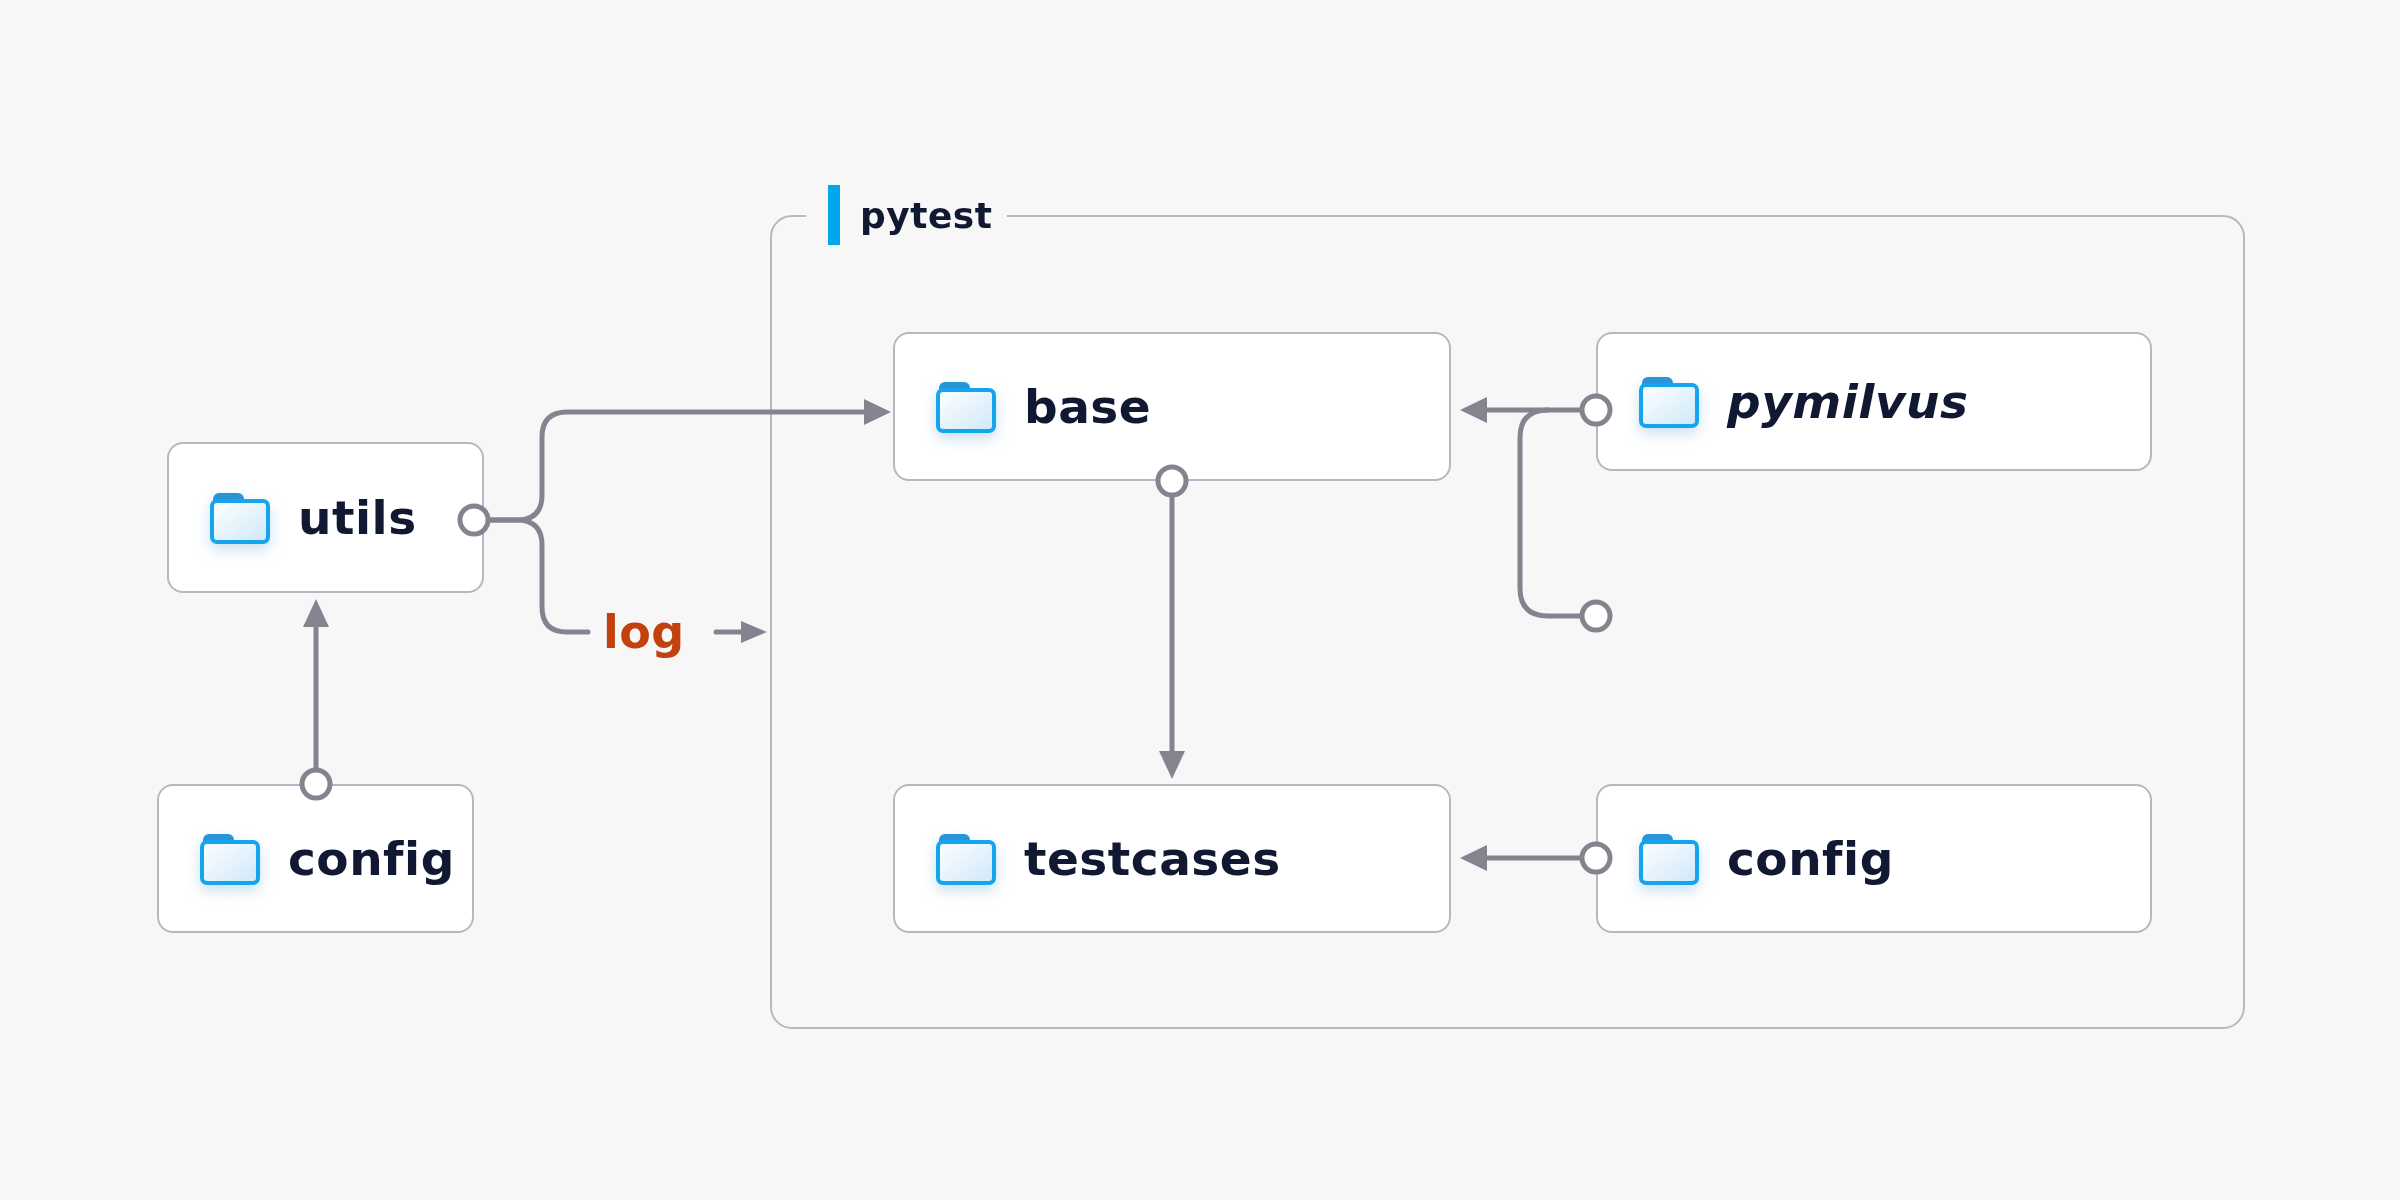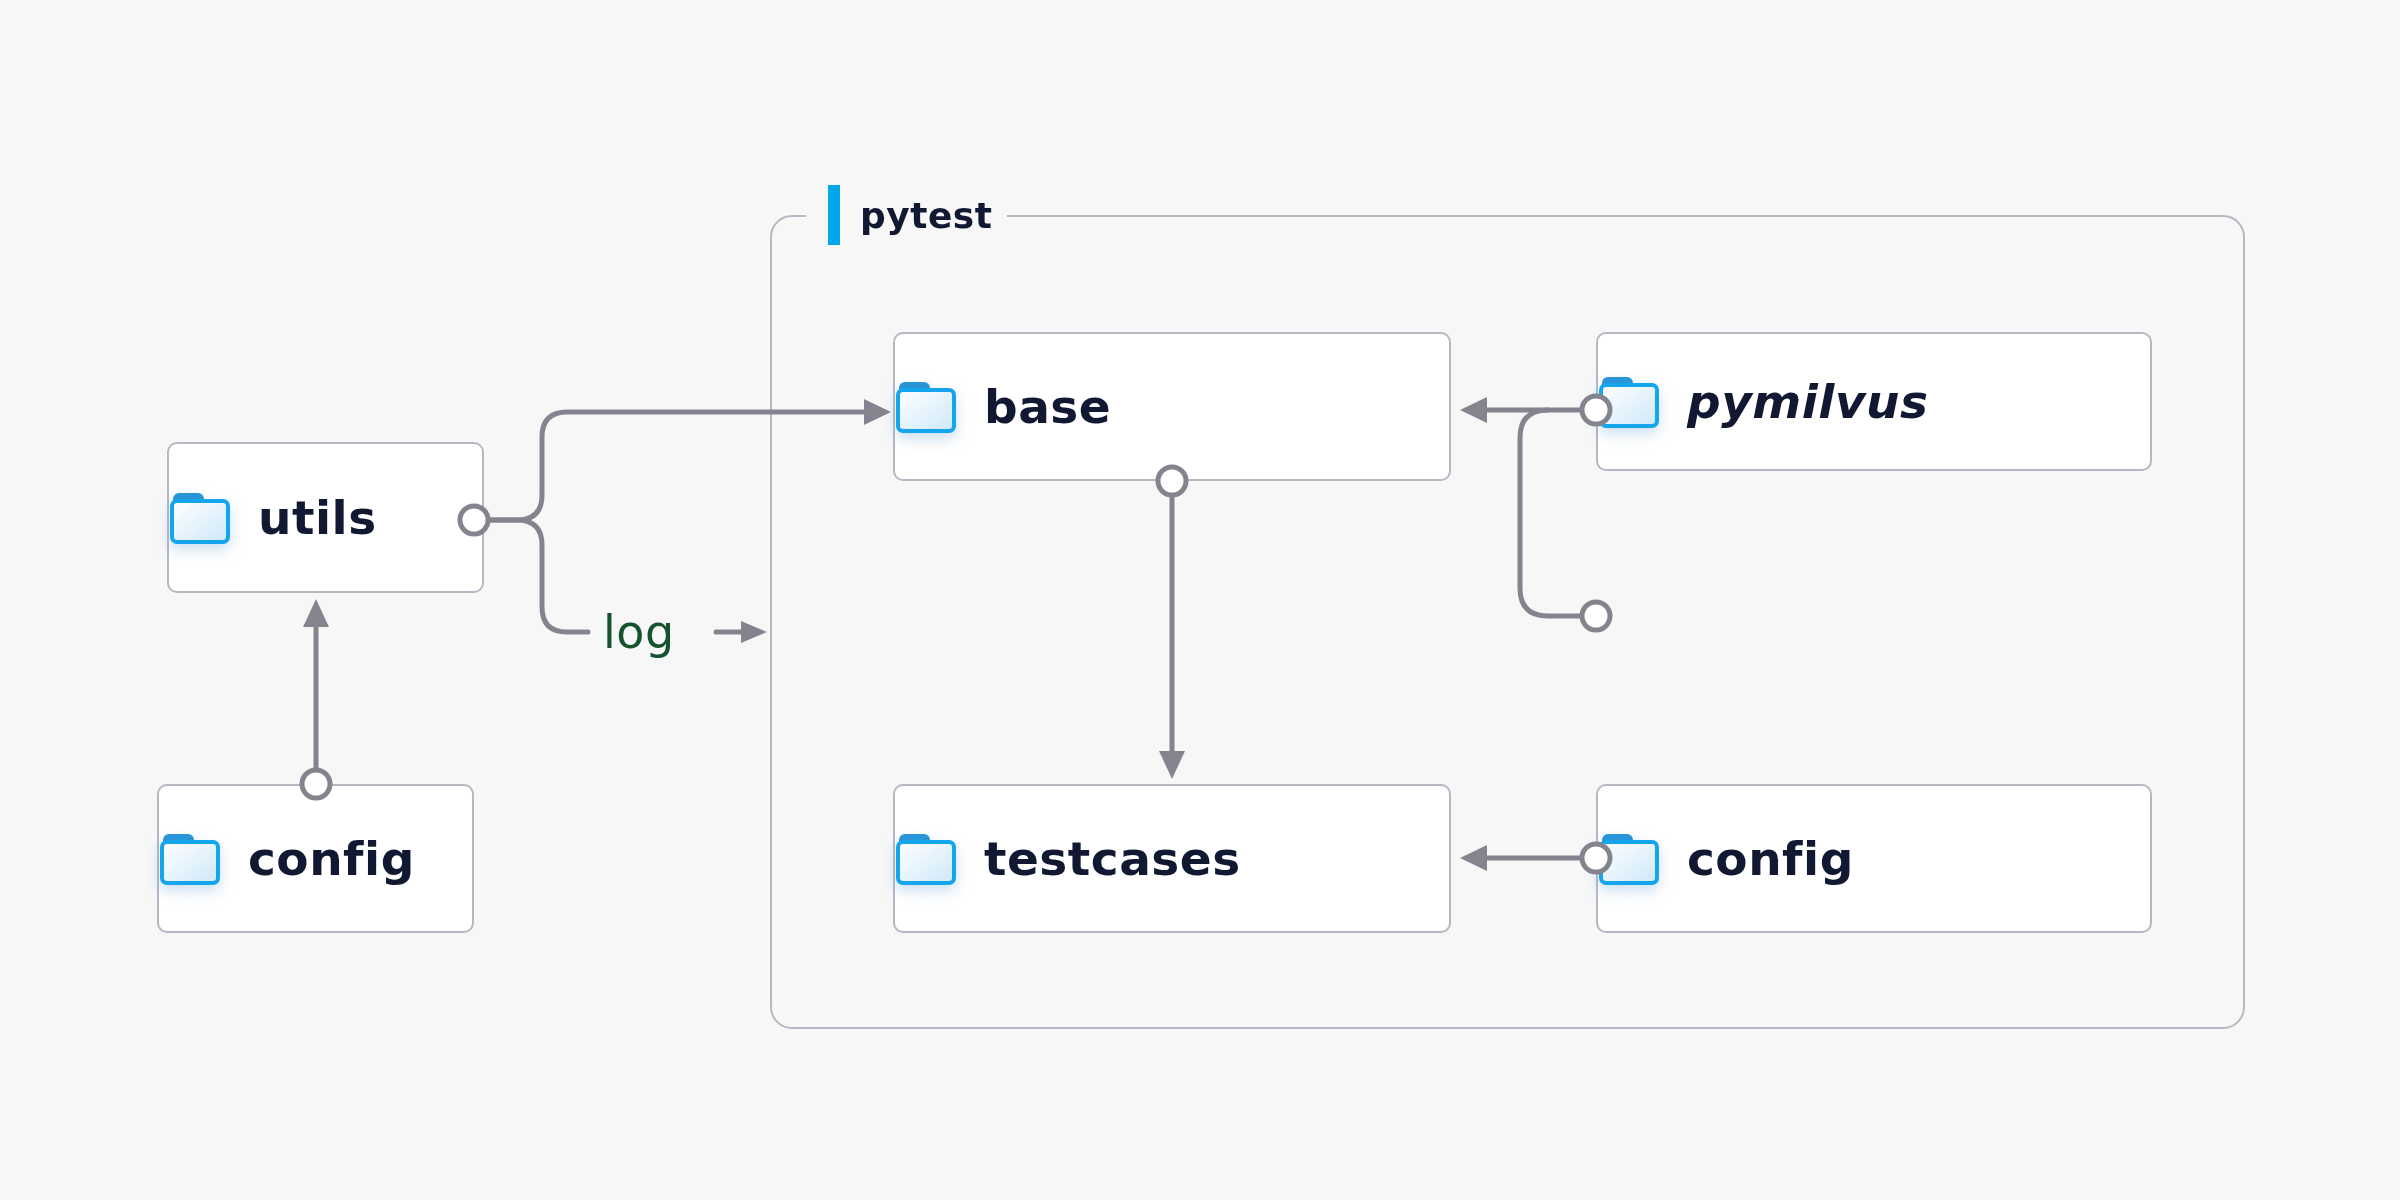--- a/index.html
+++ b/index.html
@@ -56,24 +56,25 @@
     font-weight: 700;
     color: #111832;
     letter-spacing: 0.5px;
   }
 
   
   .node {
     position: absolute;
     background: #ffffff;
     border: 2px solid #b7b7c3;
-    border-radius: 10px;
+    border-radius: 16px;
     box-sizing: border-box;
     display: flex;
     align-items: center;
+    padding-left: 40px;
     z-index: 3;
   }
   .node .folder {
     flex: 0 0 auto;
     filter: drop-shadow(0 6px 7px rgba(110, 165, 215, 0.35));
   }
   .node-label {
     margin-left: 27px;
     font-size: 47px;
     font-weight: 700;
@@ -100,22 +101,22 @@
   }
 
   
   .edge-label {
     position: absolute;
     left: 603px;
     top: 602px;
     height: 60px;
     line-height: 60px;
     font-size: 46px;
-    font-weight: 400;
-    color: #14532d;
+    font-weight: 700;
+    color: #c2410c;
     z-index: 4;
     letter-spacing: 0.5px;
   }
 </style>
 </head>
 <body>
 
 <svg width="0" height="0" style="position:absolute" aria-hidden="true">
   <defs>
     <linearGradient id="folderGrad" x1="0" y1="0" x2="1" y2="1">

